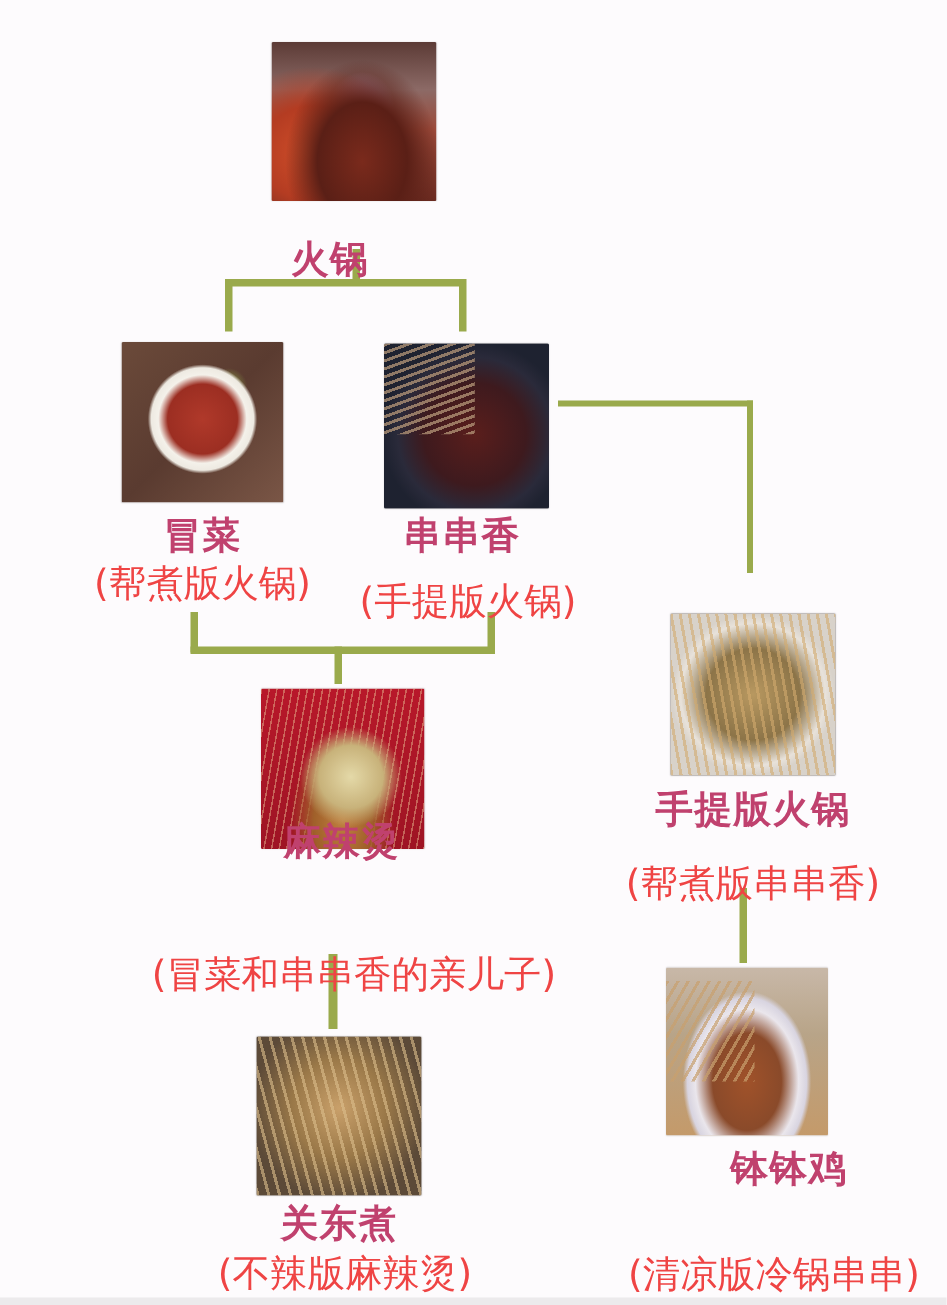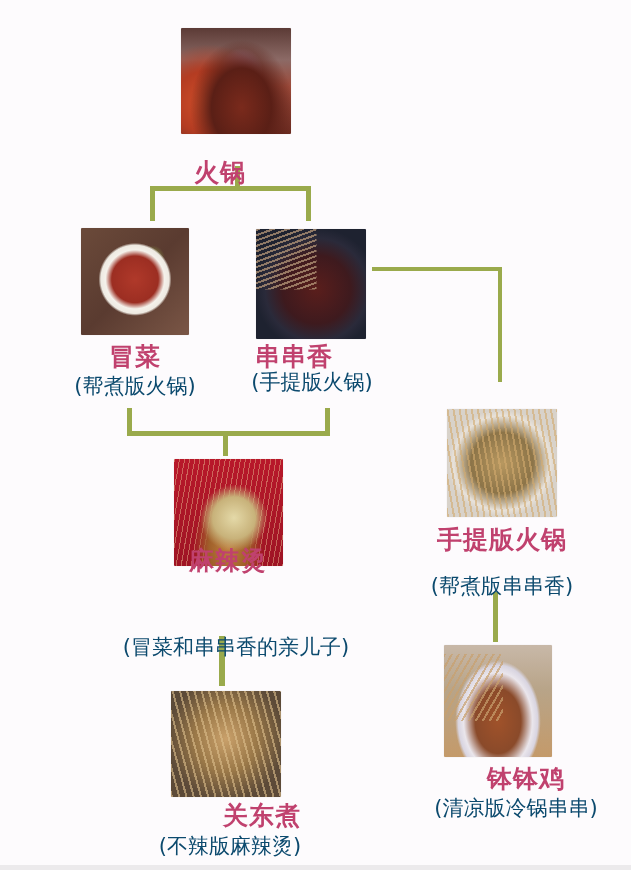--- a/index.html
+++ b/index.html
@@ -14,21 +14,21 @@
     position: absolute; overflow: hidden; border-radius: 1px;
     box-shadow: 0 0 1px rgba(0,0,0,0.2);
   }
   .title {
     position: absolute; text-align: center; white-space: nowrap;
     color: #c0416e; font-size: 25px; font-weight: bold; letter-spacing: 1px;
     transform: translateX(-50%);
   }
   .sub {
     position: absolute; text-align: center; white-space: nowrap;
-    color: #0c4a6e; font-size: 21px; letter-spacing: 0px;
+    color: #ef4444; font-size: 25px; letter-spacing: 0px;
     transform: translateX(-50%);
   }
   .bottom-bar { position: absolute; left: 0; top: 865px; width: 631px; height: 5px; background: #eceaec; }
 </style>
 </head>
 <body>
 
 <div class="canvas">
 
   <div class="line" style="left:235px;top:166px;width:5px;height:22px;"></div>
@@ -69,22 +69,22 @@
     <div class="sub" style="left:135px;top:372px;">(帮煮版火锅)</div>
   </div>
 
   <div>
     <div class="photo" style="left:256px;top:229px;width:110px;height:110px;
       background:
         repeating-linear-gradient(160deg, rgba(180,150,120,0.75) 0px, rgba(180,150,120,0.75) 2px, transparent 2px, transparent 5px) 0 0 / 55% 55% no-repeat,
         radial-gradient(circle at 55% 55%, #5a1e1c 0%, #3e1a1e 40%, #2a2a3a 60%, #1e2230 72%),
         #2a2c38;">
     </div>
-    <div class="title" style="left:294px;top:340px;">串串香</div>
-    <div class="sub" style="left:312px;top:368px;">(手提版火锅)</div>
+    <div class="title" style="left:308px;top:340px;">串串香</div>
+    <div class="sub" style="left:312px;top:384px;">(手提版火锅)</div>
   </div>
 
   <div>
     <div class="photo" style="left:174px;top:459px;width:109px;height:107px;
       background:
         radial-gradient(ellipse at 55% 55%, #e4d9a8 0%, #c8b27a 25%, transparent 40%),
         radial-gradient(ellipse at 50% 82%, #c08040 0%, #a0602a 25%, transparent 45%),
         repeating-linear-gradient(100deg, rgba(230,180,140,0.5) 0px, rgba(230,180,140,0.5) 1px, transparent 1px, transparent 5px),
         linear-gradient(180deg, #b8182a 0%, #9e1424 100%);">
     </div>
@@ -92,21 +92,21 @@
     <div class="sub" style="left:236px;top:603px;margin-top:30px;">(冒菜和串串香的亲儿子)</div>
   </div>
 
   <div>
     <div class="photo" style="left:171px;top:691px;width:110px;height:106px;
       background:
         repeating-linear-gradient(75deg, rgba(220,190,140,0.6) 0px, rgba(220,190,140,0.6) 2px, transparent 2px, transparent 7px),
         radial-gradient(ellipse at 50% 45%, #c9a06a 0%, #9a7848 40%, #5c4a38 75%),
         #6a5a4a;">
     </div>
-    <div class="title" style="left:226px;top:799px;margin-left:36px;">关东煮</div>
+    <div class="title" style="left:226px;top:799px;">关东煮</div>
     <div class="sub" style="left:230px;top:832px;text-align:center;">(不辣版麻辣烫)</div>
   </div>
 
   <div>
     <div class="photo" style="left:447px;top:409px;width:110px;height:108px;
       background:
         repeating-linear-gradient(80deg, rgba(210,170,110,0.6) 0px, rgba(210,170,110,0.6) 2px, transparent 2px, transparent 6px),
         radial-gradient(ellipse at 50% 50%, #b89860 0%, #8c7448 40%, #e8e2da 62%, #d8d2ca 70%),
         #3a3230;">
     </div>
@@ -115,17 +115,17 @@
   </div>
 
   <div>
     <div class="photo" style="left:444px;top:645px;width:108px;height:112px;
       background:
         repeating-linear-gradient(120deg, rgba(200,160,110,0.7) 0px, rgba(200,160,110,0.7) 2px, transparent 2px, transparent 6px) 0 20% / 55% 60% no-repeat,
         radial-gradient(ellipse at 50% 68%, #a0522a 0%, #8a4a2a 30%, #eae6ec 45%, #d8d4e0 52%, transparent 56%),
         linear-gradient(180deg, #c8b8a8 0%, #b8a488 40%, #c49a6a 100%);">
     </div>
     <div class="title" style="left:498px;top:762px;margin-left:28px;">钵钵鸡</div>
-    <div class="sub" style="left:516px;top:794px;text-align:right;">(清凉版冷锅串串)</div>
+    <div class="sub" style="left:516px;top:833px;text-align:right;">(清凉版冷锅串串)</div>
   </div>
 
   <div class="bottom-bar"></div>
 </div>
 
 </body></html>

